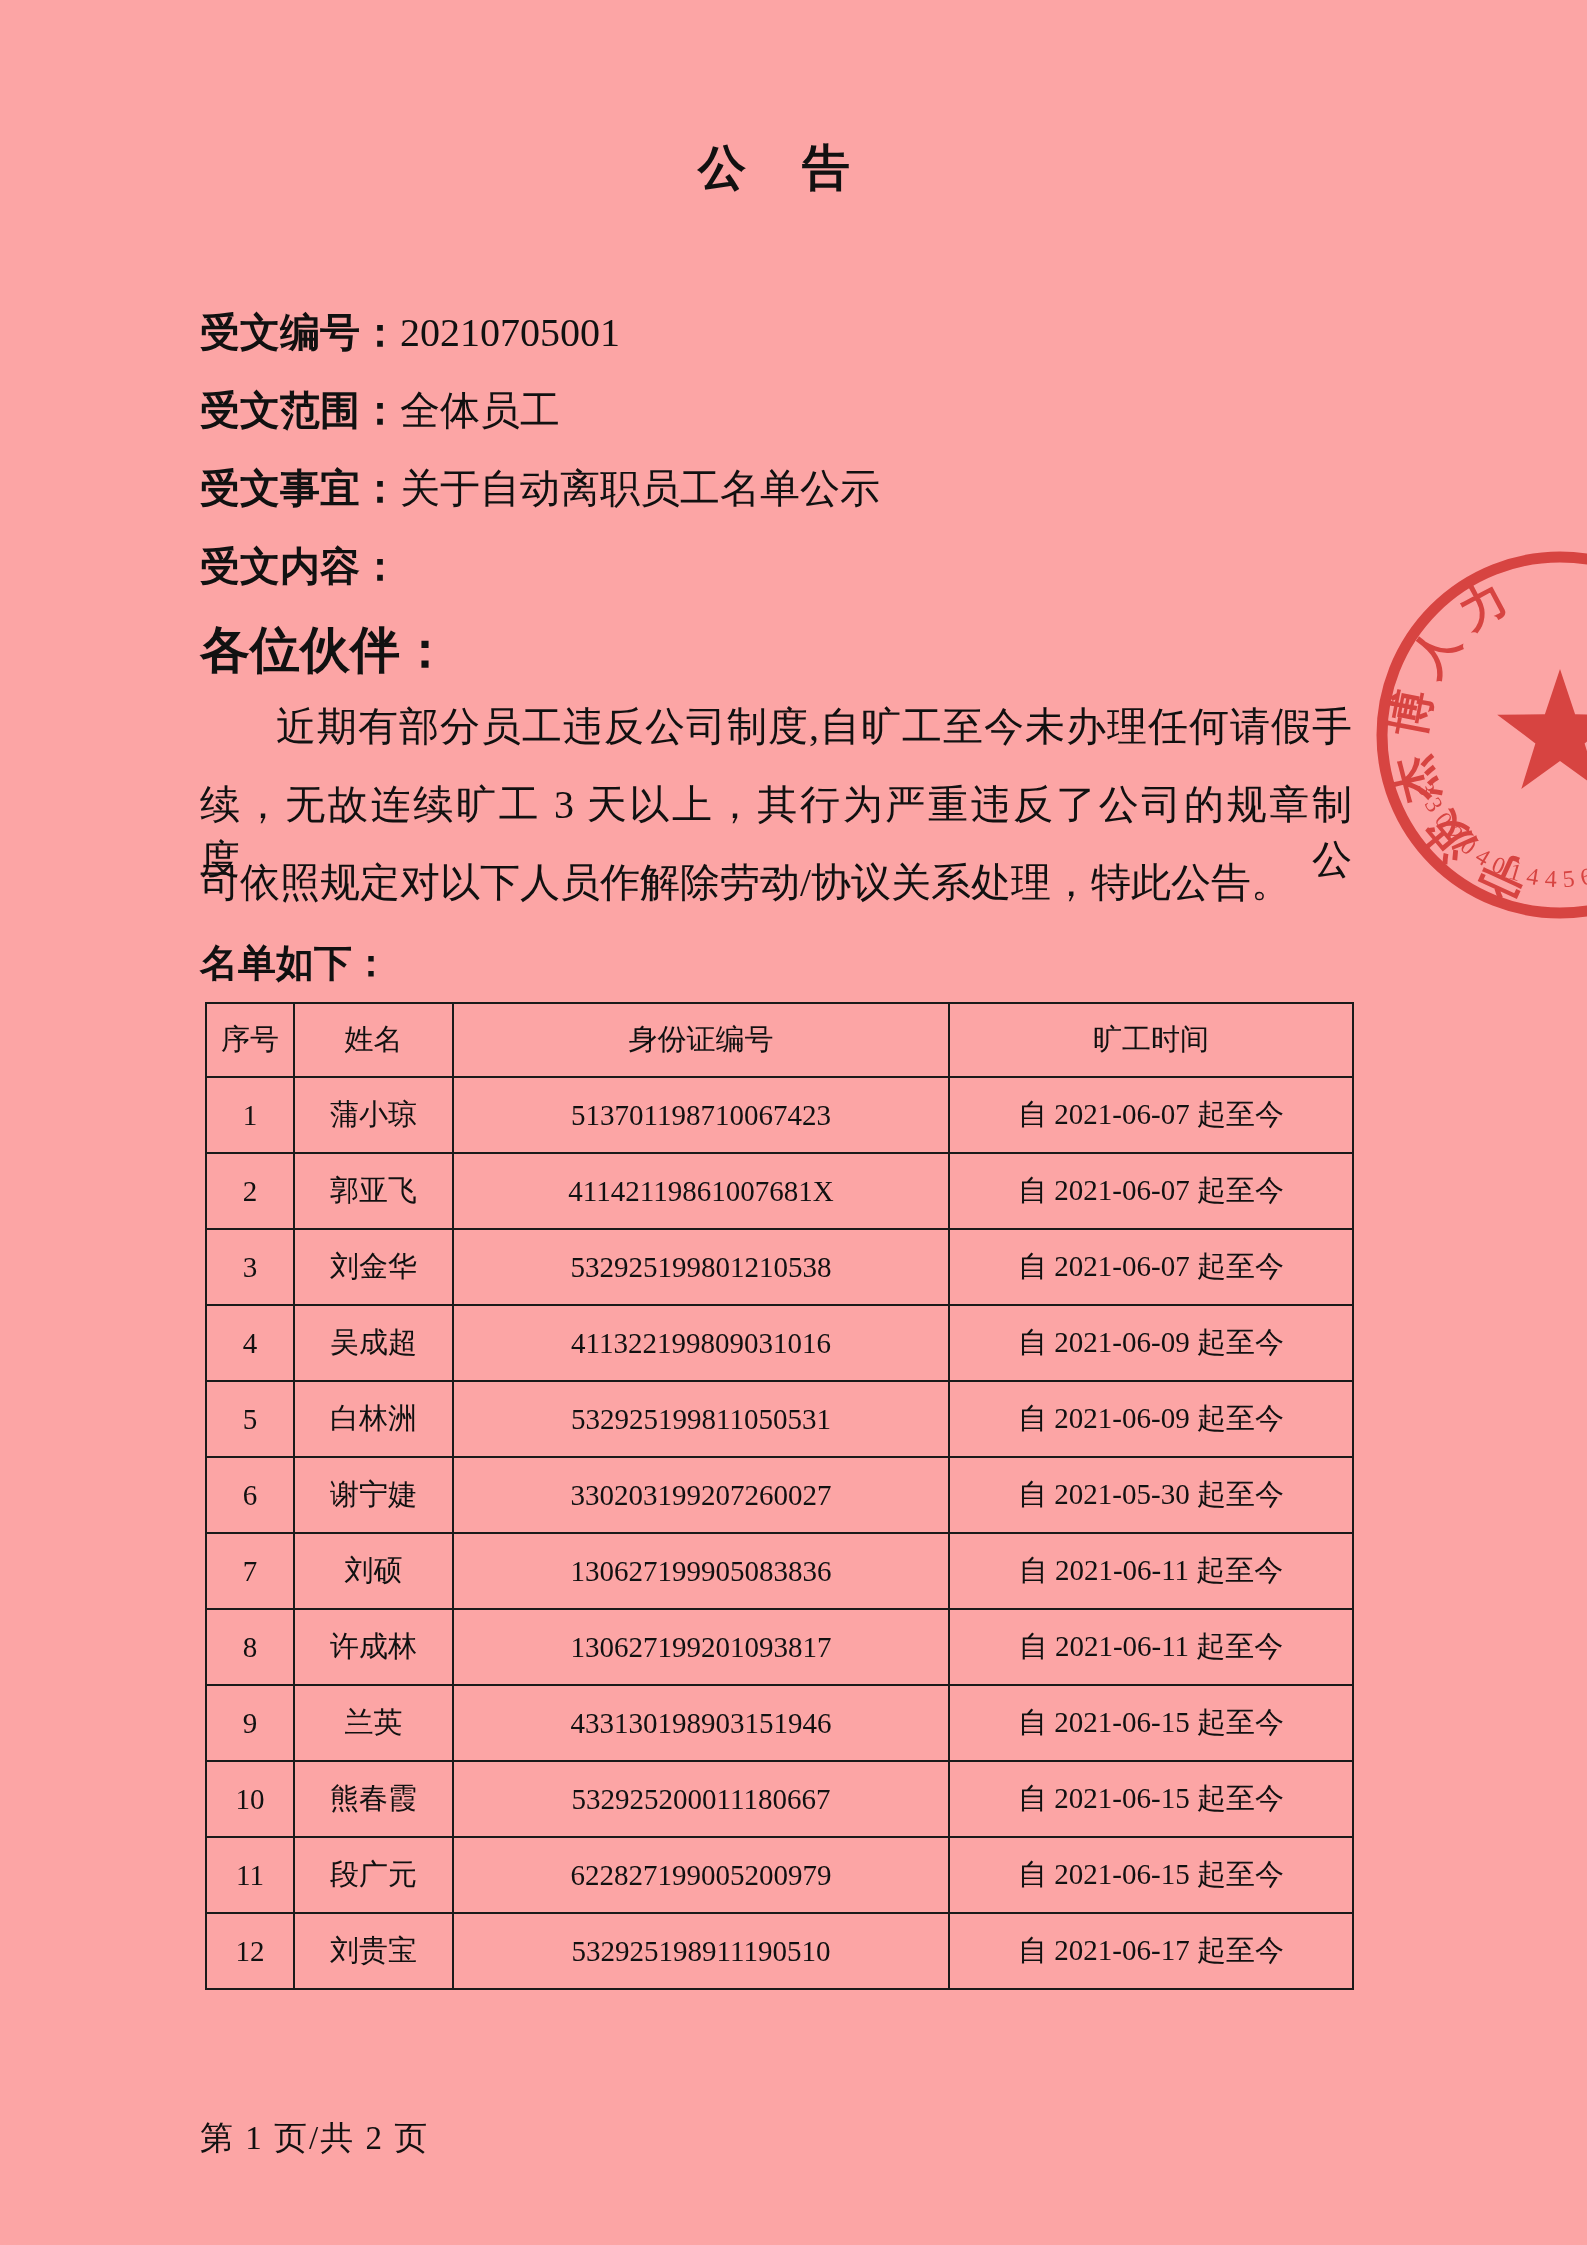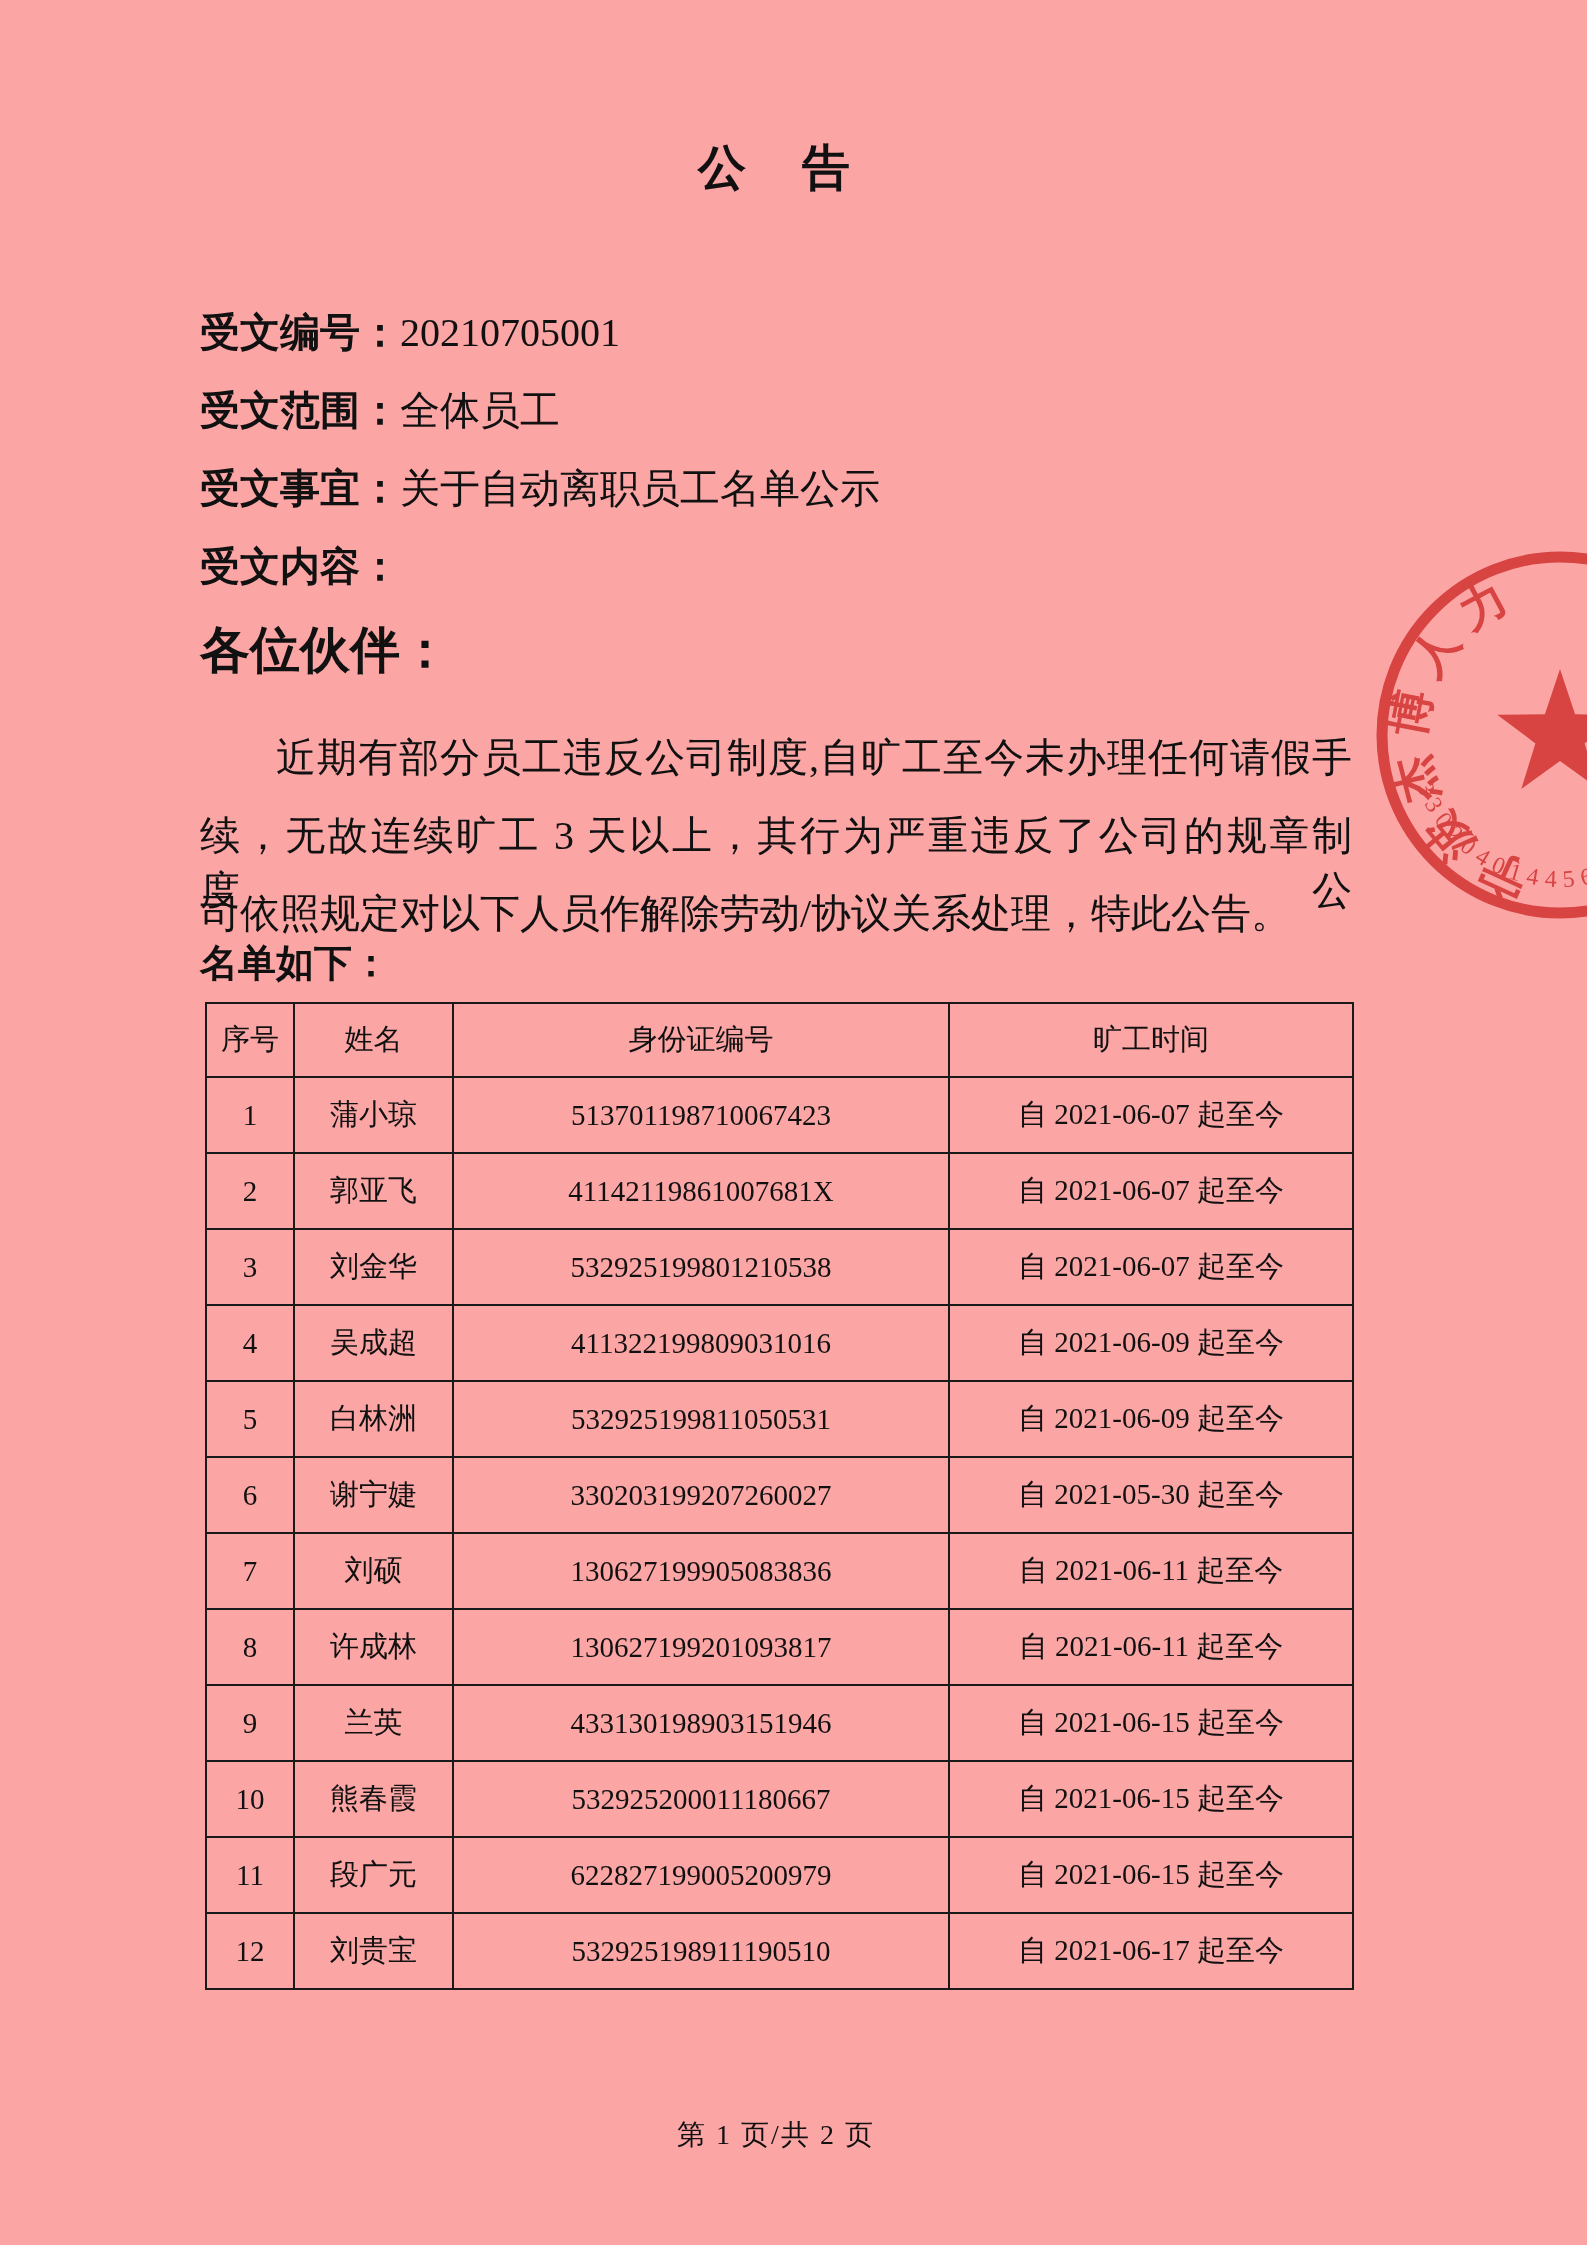--- a/index.html
+++ b/index.html
@@ -38,21 +38,20 @@
     left: 200px;
     font-size: 50px;
     font-weight: bold;
   }
   .body-line {
     position: absolute;
     left: 200px;
     width: 1152px;
     font-size: 40px;
     white-space: nowrap;
-    margin-top: 31px;
   }
   .body-line.stretch {
     white-space: normal;
     text-align: justify;
     text-align-last: justify;
   }
   .body-line.indent { text-indent: 76px; }
   .list-label {
     position: absolute;
     left: 200px;
@@ -79,22 +78,21 @@
   table.roster td { height: 74px; }
   col.c-idx { width: 88px; }
   col.c-name { width: 159px; }
   col.c-id { width: 496px; }
   col.c-date { width: 404px; }
   .page-footer {
     position: absolute;
     left: 200px;
     width: 1152px;
     top: 2116px;
-    text-align: center;
-    font-size: 28px;
+    font-size: 33px;
     letter-spacing: 2px;
   }
   .seal {
     position: absolute;
     left: 1375px;
     top: 545px;
     width: 420px;
     height: 400px;
     pointer-events: none;
   }

